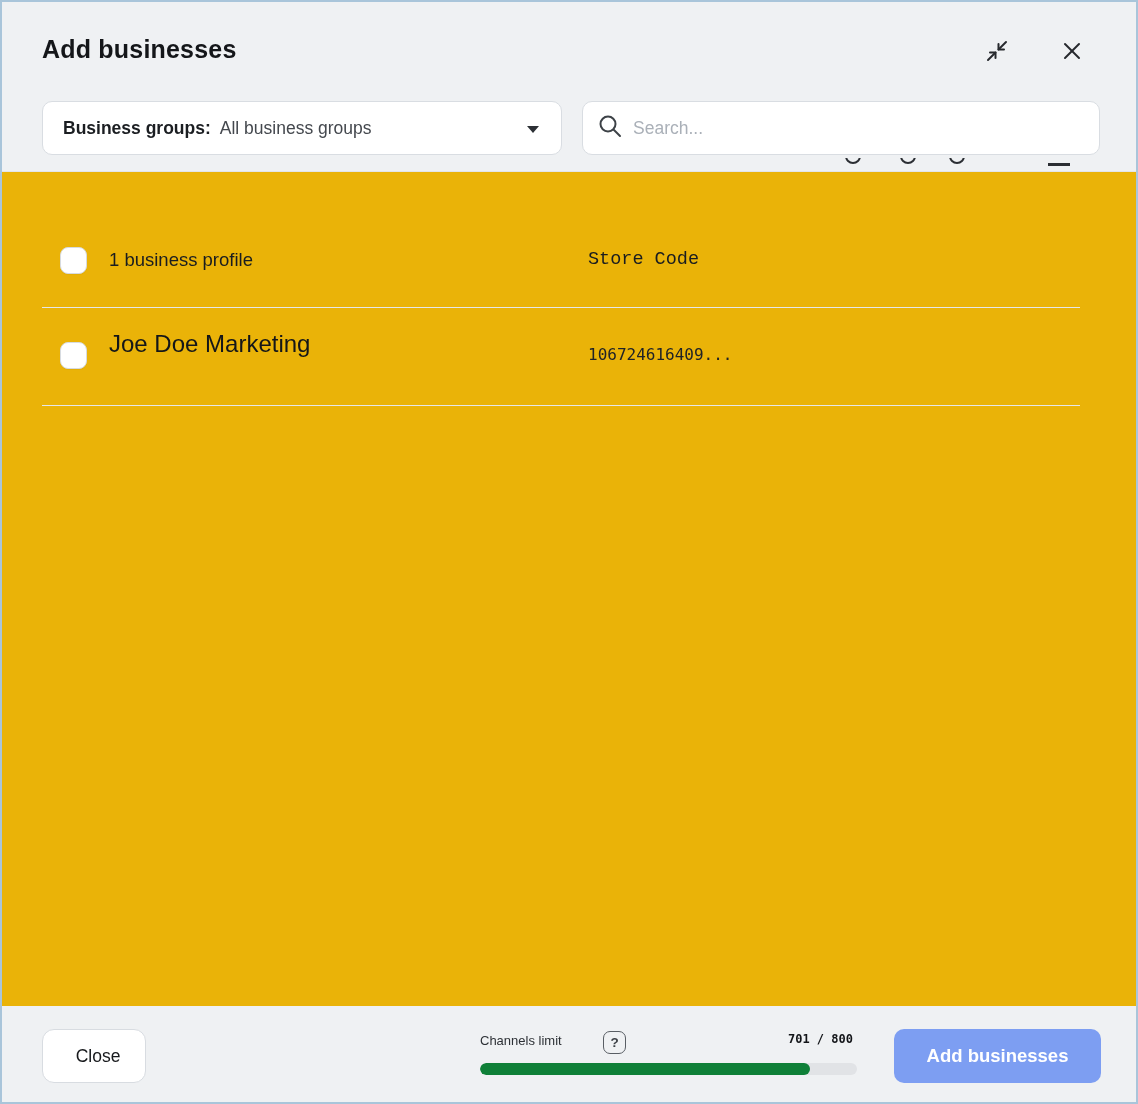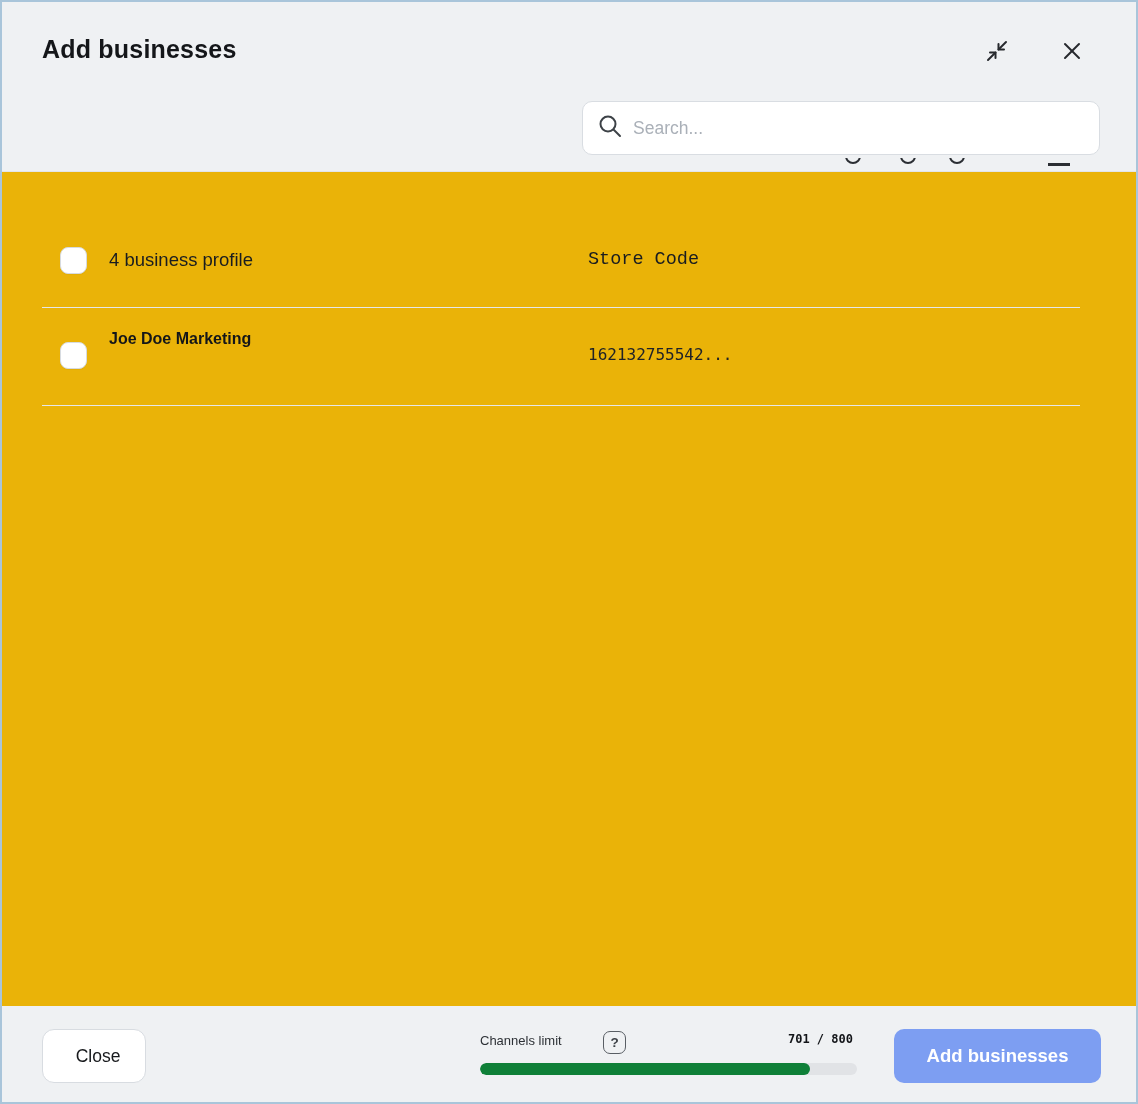--- a/index.html
+++ b/index.html
@@ -76,21 +76,21 @@
 
   .col-profiles { position:absolute; left:107px; top:247px; font-size:18.5px; color:#1a1d20; }
   .col-storecode { position:absolute; left:586px; top:247px; font-size:18.5px; color:#1a1d20;font-family:Liberation Mono, monospace; }
 
   .divider { position:absolute; left:40px; width:1038px; height:1px; background:#e5e7ea; }
   .divider-1 { top:305px; }
   .divider-2 { top:403px; }
 
   .row-name {
     position:absolute; left:107px; top:328px;
-    font-size:16px; font-weight:700; color:#141619; cursor:pointer;
+    font-size:24px; font-weight:400; color:#141619; cursor:pointer;
   }
   .row-storecode {
     position:absolute; left:586px; top:343px;
     font-family:"DejaVu Sans Mono", monospace; font-size:16px; color:#202327;
   }
 
   
   .footer {
     position:absolute; bottom:0; left:0; width:100%; height:96px;
     background:#eff1f3;
@@ -150,20 +150,25 @@
 
     <button class="icon-btn close-btn">
       <span>
         <svg width="22" height="22" viewBox="0 0 22 22" fill="none" stroke="#26292d" stroke-width="2" stroke-linecap="round">
           <line x1="4" y1="4" x2="18" y2="18"></line>
             <line x1="18" y1="4" x2="4" y2="18"></line>
         </svg>
       </span>
     </button>
 
+    <div class="filter-select">
+      <span class="filter-label">Business groups:</span>
+      <span class="filter-value">All business groups</span>
+      <span class="caret"></span>
+    </div>
 
     <div class="search-box">
       <span>
         <svg width="26" height="26" viewBox="0 0 26 26" fill="none" stroke="#3d4247" stroke-width="2" stroke-linecap="round">
           <circle cx="11" cy="11" r="7.5"></circle>
             <line x1="17" y1="17" x2="23" y2="23"></line>
         </svg>
       </span>
       <input class="search-input" type="text" placeholder="Search..." style="">
     </div>
@@ -171,28 +176,28 @@
     <div class="clip-row">
       <span class="clip-text">PLANNING AN W H A W AI</span>
       <span class="clip-dot" style="left:843px;"></span>
       <span class="clip-dot" style="left:898px;"></span>
       <span class="clip-dot" style="left:947px;"></span>
       <span class="clip-dash" style="left:1046px;"></span>
     </div>
   </div>
 
   <span class="checkbox cb-header"></span>
-  <div class="col-profiles">4 business profile</div>
+  <div class="col-profiles">1 business profile</div>
   <div class="col-storecode">Store Code</div>
   <div class="divider divider-1"></div>
 
   <div>
     <span class="checkbox cb-row1"></span>
     <div class="row-name">Joe Doe Marketing</div>
-    <div class="row-storecode">162132755542...</div>
+    <div class="row-storecode">106724616409...</div>
   </div>
   <div class="divider divider-2"></div>
 
   <div class="footer"></div>
 
   <button class="close-button">Close</button>
 
   <div class="channels-label">Channels limit</div>
   <span class="help-icon">?</span>
   <div class="usage-text">701 / 800</div>

